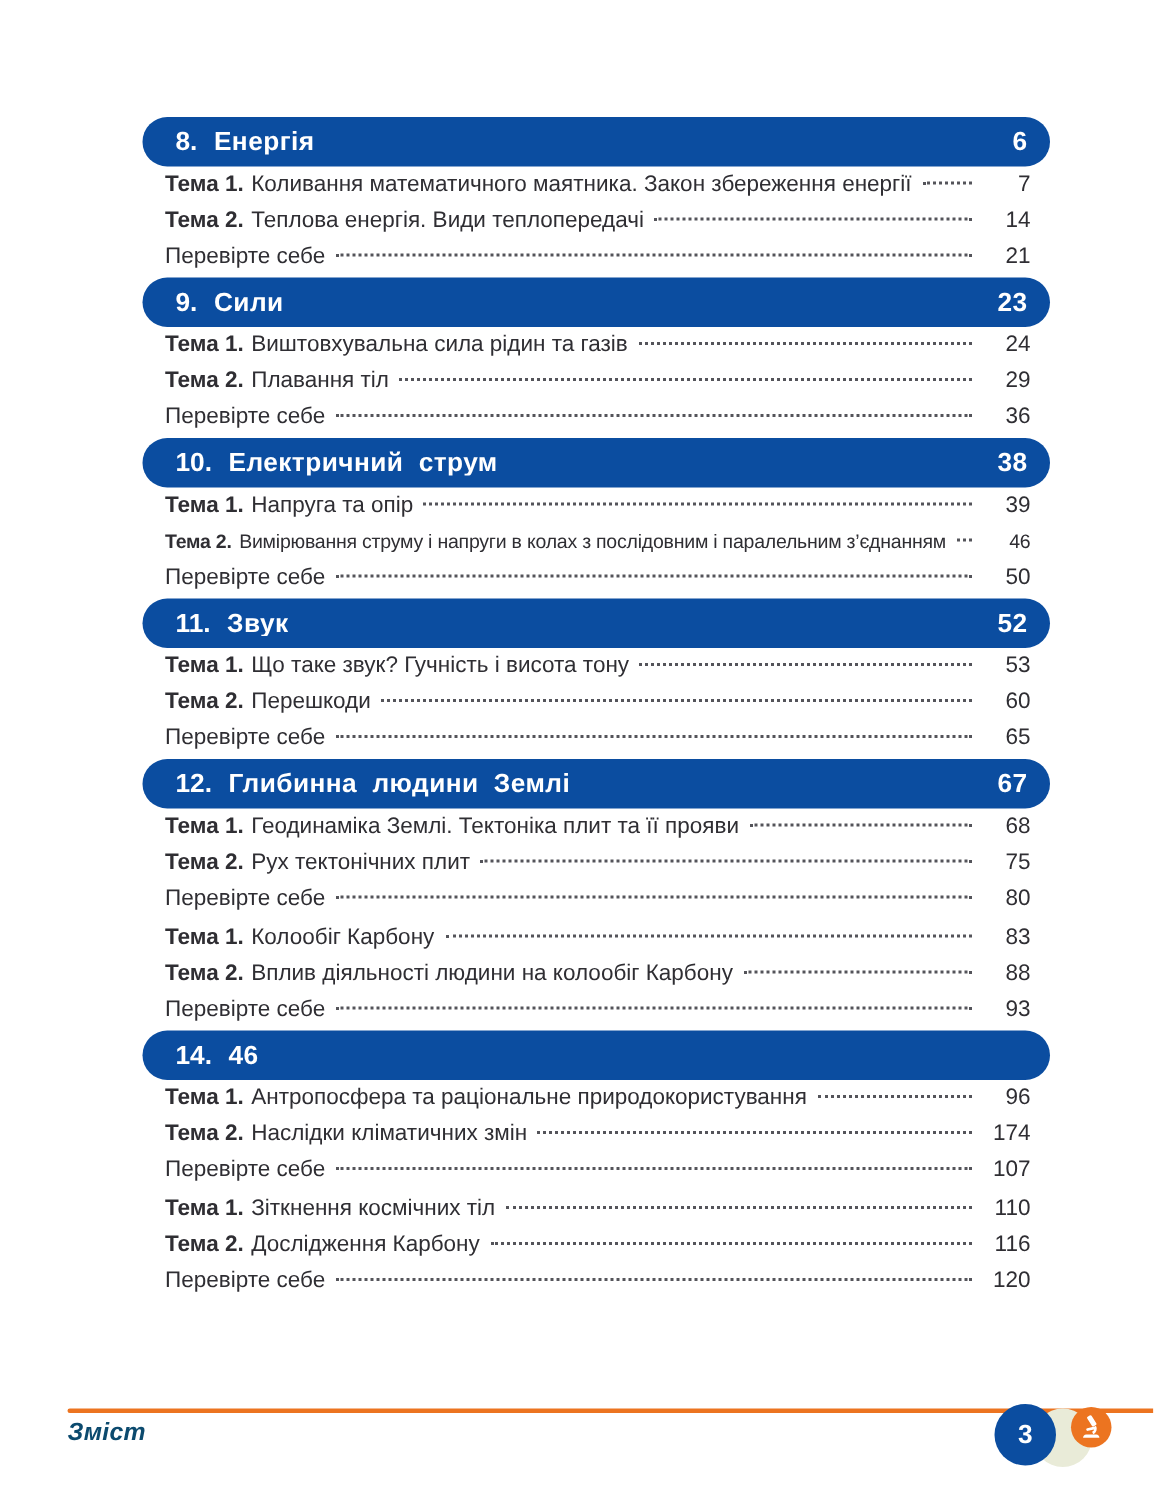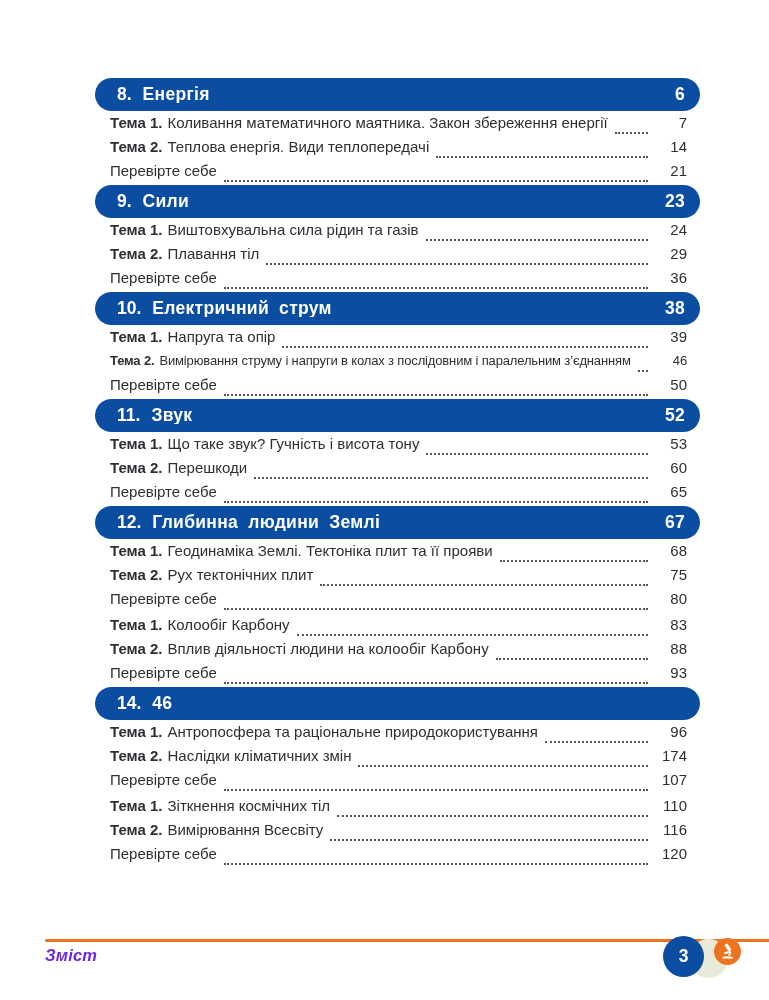--- a/index.html
+++ b/index.html
@@ -14,36 +14,36 @@
     height:33px;border-radius:17px;background:var(--blue,#0b4da0);
     color:#fff;display:flex;align-items:center;
     padding:0 15px 0 22px;box-sizing:border-box;
     font-weight:700;font-size:17.5px;line-height:1;
   }
   .bar-num{margin-right:11px;flex:none;}
   .bar-name{flex:1 1 auto;word-spacing:5px;letter-spacing:.3px;white-space:nowrap;overflow:hidden;}
   .bar-page{flex:none;letter-spacing:.3px;}
   .rows{padding:0;}
   .row{
-    display:flex;align-items:flex-end;height:24px;line-height:24px;
+    display:flex;align-items:center;height:24px;line-height:24px;
     padding-left:15px;font-size:15px;color:var(--text,#2f2e33);white-space:nowrap;
   }
   .row-label{font-weight:700;margin-right:5px;flex:none;}
   .row-text{flex:none;}
   .row.condensed{font-size:13px;letter-spacing:-.15px;}
   .leader{
     flex:1 1 auto;min-width:8px;height:0;margin:0 6px 0 7px;
     border-bottom:2px dotted var(--dot,#54545a);position:relative;top:-1px;
   }
   .page-num{flex:none;width:46px;padding-right:13px;box-sizing:border-box;text-align:right;}
   
   .footer-line{position:absolute;left:45px;right:0;top:939px;height:3px;background:var(--orange,#ec7420);border-radius:2px 0 0 2px;}
   .footer-label{
     position:absolute;left:45px;top:946px;font-size:16.5px;font-weight:700;font-style:italic;
-    color:#6d28d9;letter-spacing:.2px;
+    color:#0c4a6e;letter-spacing:.2px;
   }
   .circle{position:absolute;border-radius:50%;}
   .circle.cream{left:689px;top:939px;width:39px;height:39px;background:var(--cream,#e9ebd8);}
   .circle.blue{
     left:663px;top:936px;width:41px;height:41px;background:var(--blue,#0b4da0);
     display:flex;align-items:center;justify-content:center;
     color:#fff;font-weight:700;font-size:17.5px;
   }
   .circle.orange{
     left:714px;top:938px;width:27px;height:27px;background:var(--orange,#ec7420);
@@ -236,21 +236,21 @@
       <section class="section">
         <div class="rows">
           <div class="row">
             <span class="row-label">Тема 1.</span>
             <span class="row-text">Зіткнення космічних тіл</span>
             <span class="leader"></span>
             <span class="page-num">110</span>
           </div>
           <div class="row">
             <span class="row-label">Тема 2.</span>
-            <span class="row-text">Вимірювання Всесвіту</span>
+            <span class="row-text">Дослідження Карбону</span>
             <span class="leader"></span>
             <span class="page-num">116</span>
           </div>
           <div class="row">
             <span class="row-text">Перевірте себе</span>
             <span class="leader"></span>
             <span class="page-num">120</span>
           </div>
         </div>
       </section>

